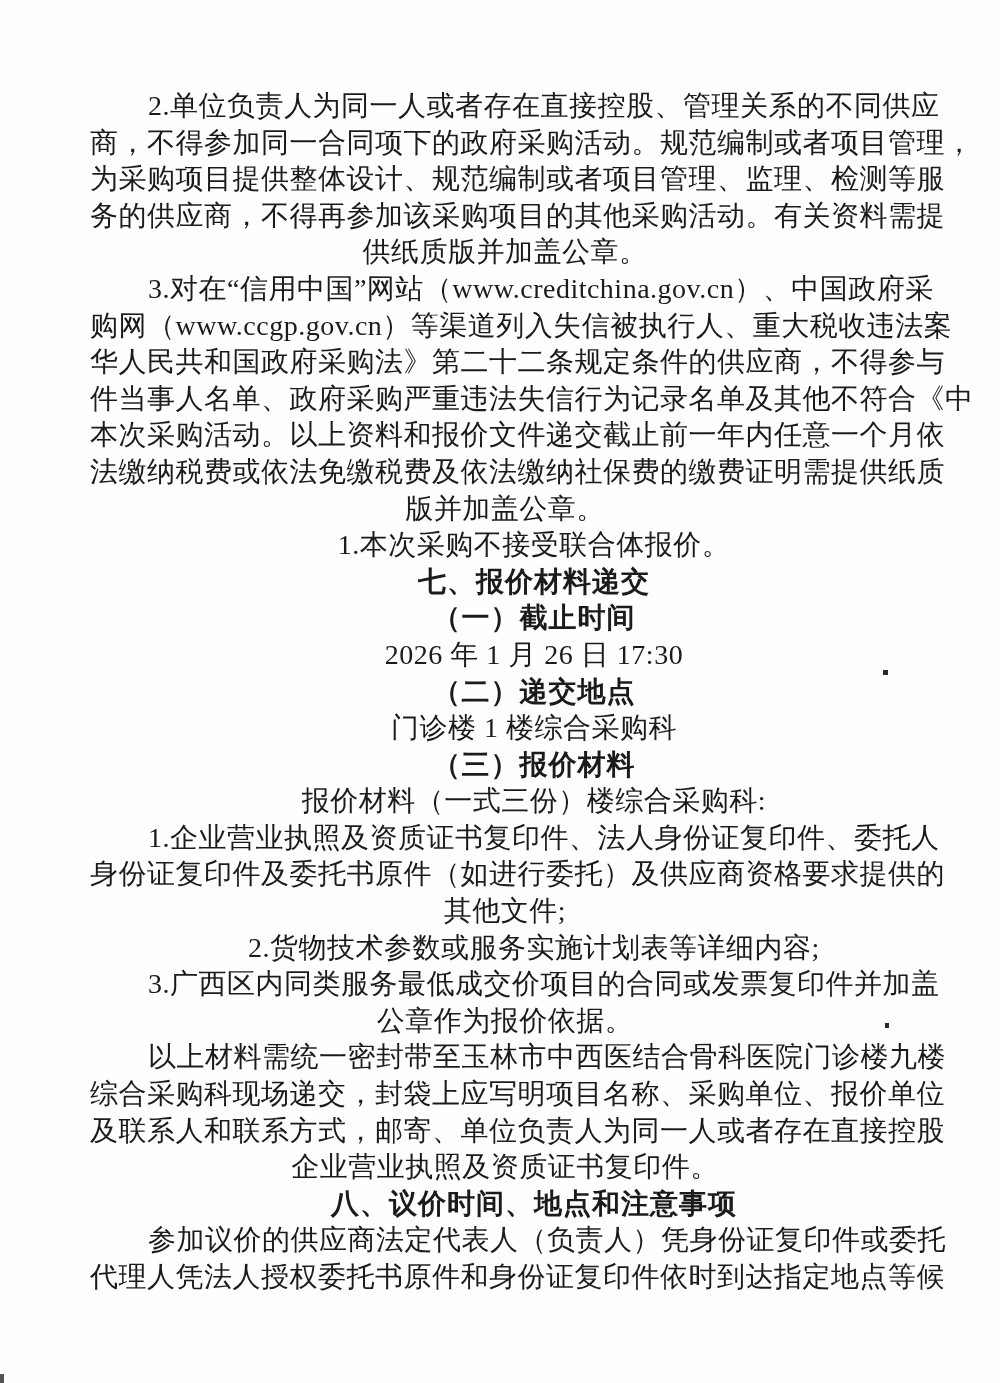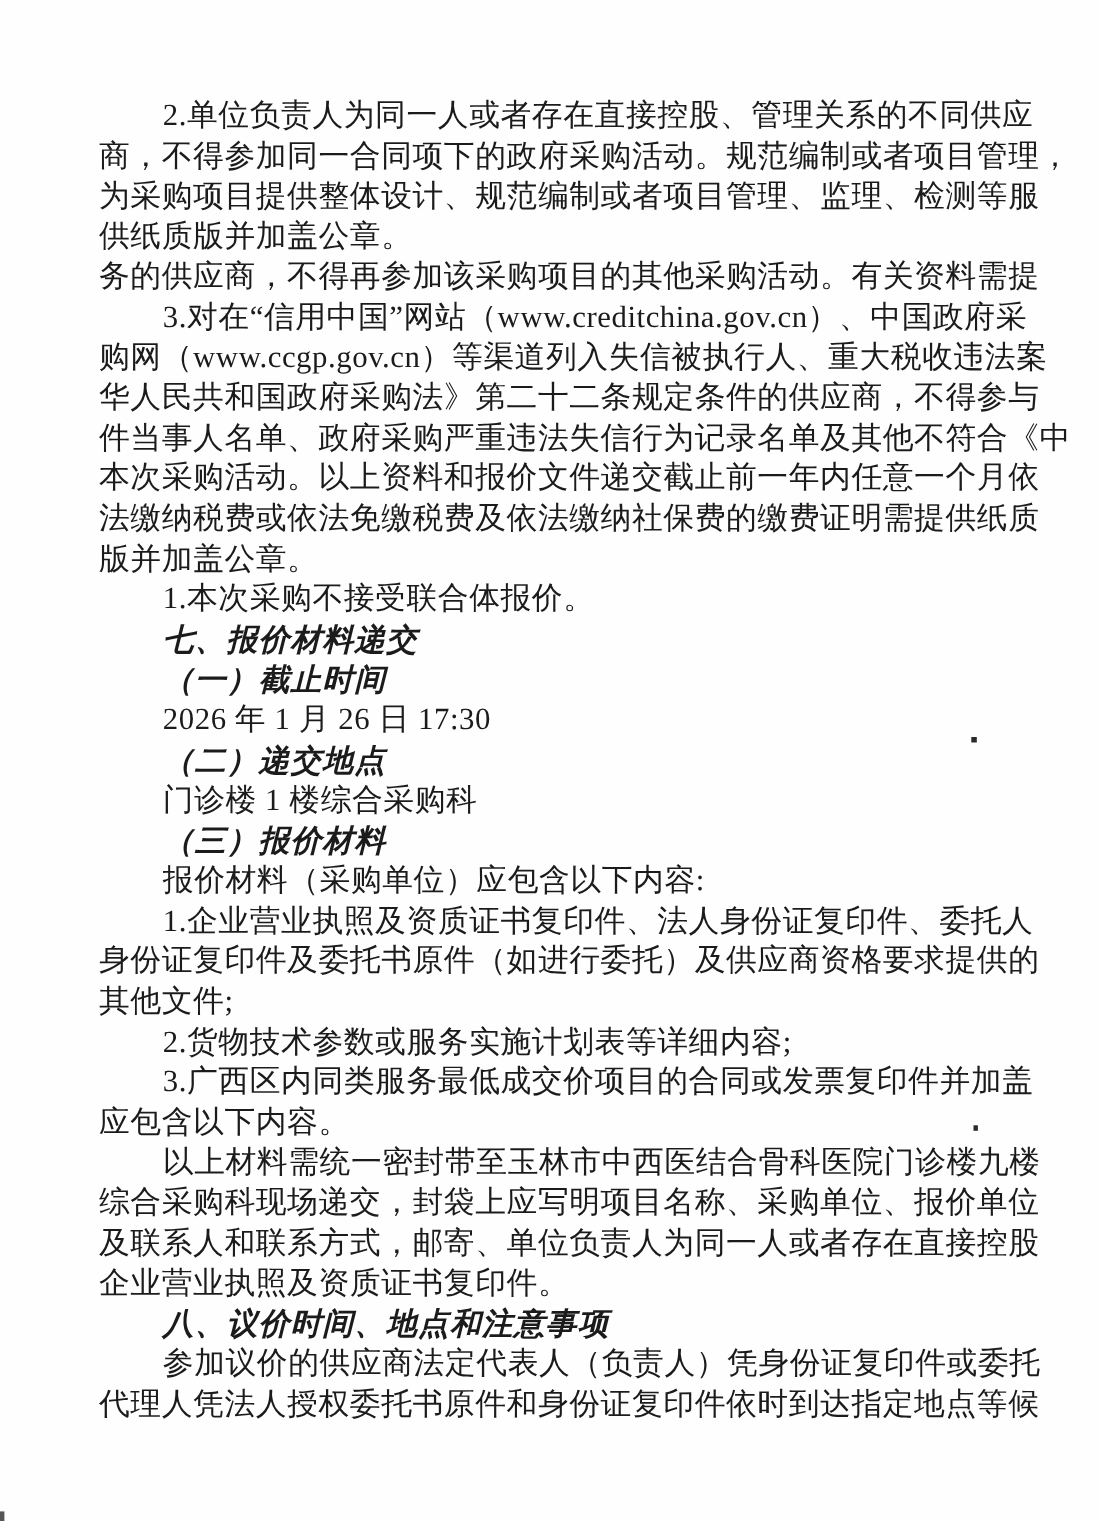--- a/index.html
+++ b/index.html
@@ -7,81 +7,81 @@
     padding: 0;
     background: #ffffff;
   }
   .page {
     position: relative;
     width: 1000px;
     height: 1383px;
     background: #fefefe;
     overflow: hidden;
     font-family: "Liberation Serif", serif;
+    text-align: center;
   }
   .doc {
     position: absolute;
     left: 90px;
     top: 88px;
     width: 830px;
     color: #1b1b1b;
     font-size: 28px;
   }
   .ln {
     height: 36.6px;
     line-height: 36.6px;
     white-space: nowrap;
     letter-spacing: 0.5px;
   }
   .ind { text-indent: 58px; }
   .b {
     font-weight: bold;
     font-family: "Liberation Sans", sans-serif;
     letter-spacing: 1px;
-    font-style: italic;
   }
   .speck {
     position: absolute;
     background: #2a2a2a;
   }
   .s1 { left: 883px; top: 670px; width: 5px; height: 5px; }
   .s2 { left: 885px; top: 1023px; width: 4px; height: 5px; }
   .s3 { left: 0px; top: 1374px; width: 4px; height: 9px; background: #555; }
 </style>
 </head>
 <body>
 
 <div class="page">
   <div class="doc">
     <div class="ln ind">2.单位负责人为同一人或者存在直接控股、管理关系的不同供应</div>
     <div class="ln">商，不得参加同一合同项下的政府采购活动。规范编制或者项目管理，</div>
     <div class="ln">为采购项目提供整体设计、规范编制或者项目管理、监理、检测等服</div>
+    <div class="ln">务的供应商，不得再参加该采购项目的其他采购活动。有关资料需提</div>
     <div class="ln">供纸质版并加盖公章。</div>
-    <div class="ln">务的供应商，不得再参加该采购项目的其他采购活动。有关资料需提</div>
     <div class="ln ind">3.对在“信用中国”网站（www.creditchina.gov.cn）、中国政府采</div>
     <div class="ln">购网（www.ccgp.gov.cn）等渠道列入失信被执行人、重大税收违法案</div>
     <div class="ln">华人民共和国政府采购法》第二十二条规定条件的供应商，不得参与</div>
     <div class="ln">件当事人名单、政府采购严重违法失信行为记录名单及其他不符合《中</div>
     <div class="ln">本次采购活动。以上资料和报价文件递交截止前一年内任意一个月依</div>
     <div class="ln">法缴纳税费或依法免缴税费及依法缴纳社保费的缴费证明需提供纸质</div>
     <div class="ln">版并加盖公章。</div>
     <div class="ln ind">1.本次采购不接受联合体报价。</div>
     <div class="ln ind b">七、报价材料递交</div>
     <div class="ln ind b">（一）截止时间</div>
     <div class="ln ind">2026 年 1 月 26 日 17:30</div>
     <div class="ln ind b">（二）递交地点</div>
     <div class="ln ind">门诊楼 1 楼综合采购科</div>
     <div class="ln ind b">（三）报价材料</div>
-    <div class="ln ind">报价材料（采购单位）应包含以下内容:</div>
+    <div class="ln ind">报价材料（一式三份）楼综合采购科:</div>
     <div class="ln ind">1.企业营业执照及资质证书复印件、法人身份证复印件、委托人</div>
     <div class="ln">身份证复印件及委托书原件（如进行委托）及供应商资格要求提供的</div>
     <div class="ln">其他文件;</div>
     <div class="ln ind">2.货物技术参数或服务实施计划表等详细内容;</div>
     <div class="ln ind">3.广西区内同类服务最低成交价项目的合同或发票复印件并加盖</div>
-    <div class="ln">应包含以下内容。</div>
+    <div class="ln">公章作为报价依据。</div>
     <div class="ln ind">以上材料需统一密封带至玉林市中西医结合骨科医院门诊楼九楼</div>
     <div class="ln">综合采购科现场递交，封袋上应写明项目名称、采购单位、报价单位</div>
     <div class="ln">及联系人和联系方式，邮寄、单位负责人为同一人或者存在直接控股</div>
     <div class="ln">企业营业执照及资质证书复印件。</div>
     <div class="ln ind b">八、议价时间、地点和注意事项</div>
     <div class="ln ind">参加议价的供应商法定代表人（负责人）凭身份证复印件或委托</div>
     <div class="ln">代理人凭法人授权委托书原件和身份证复印件依时到达指定地点等候</div>
   </div>
 
   <div class="speck s1"></div>

